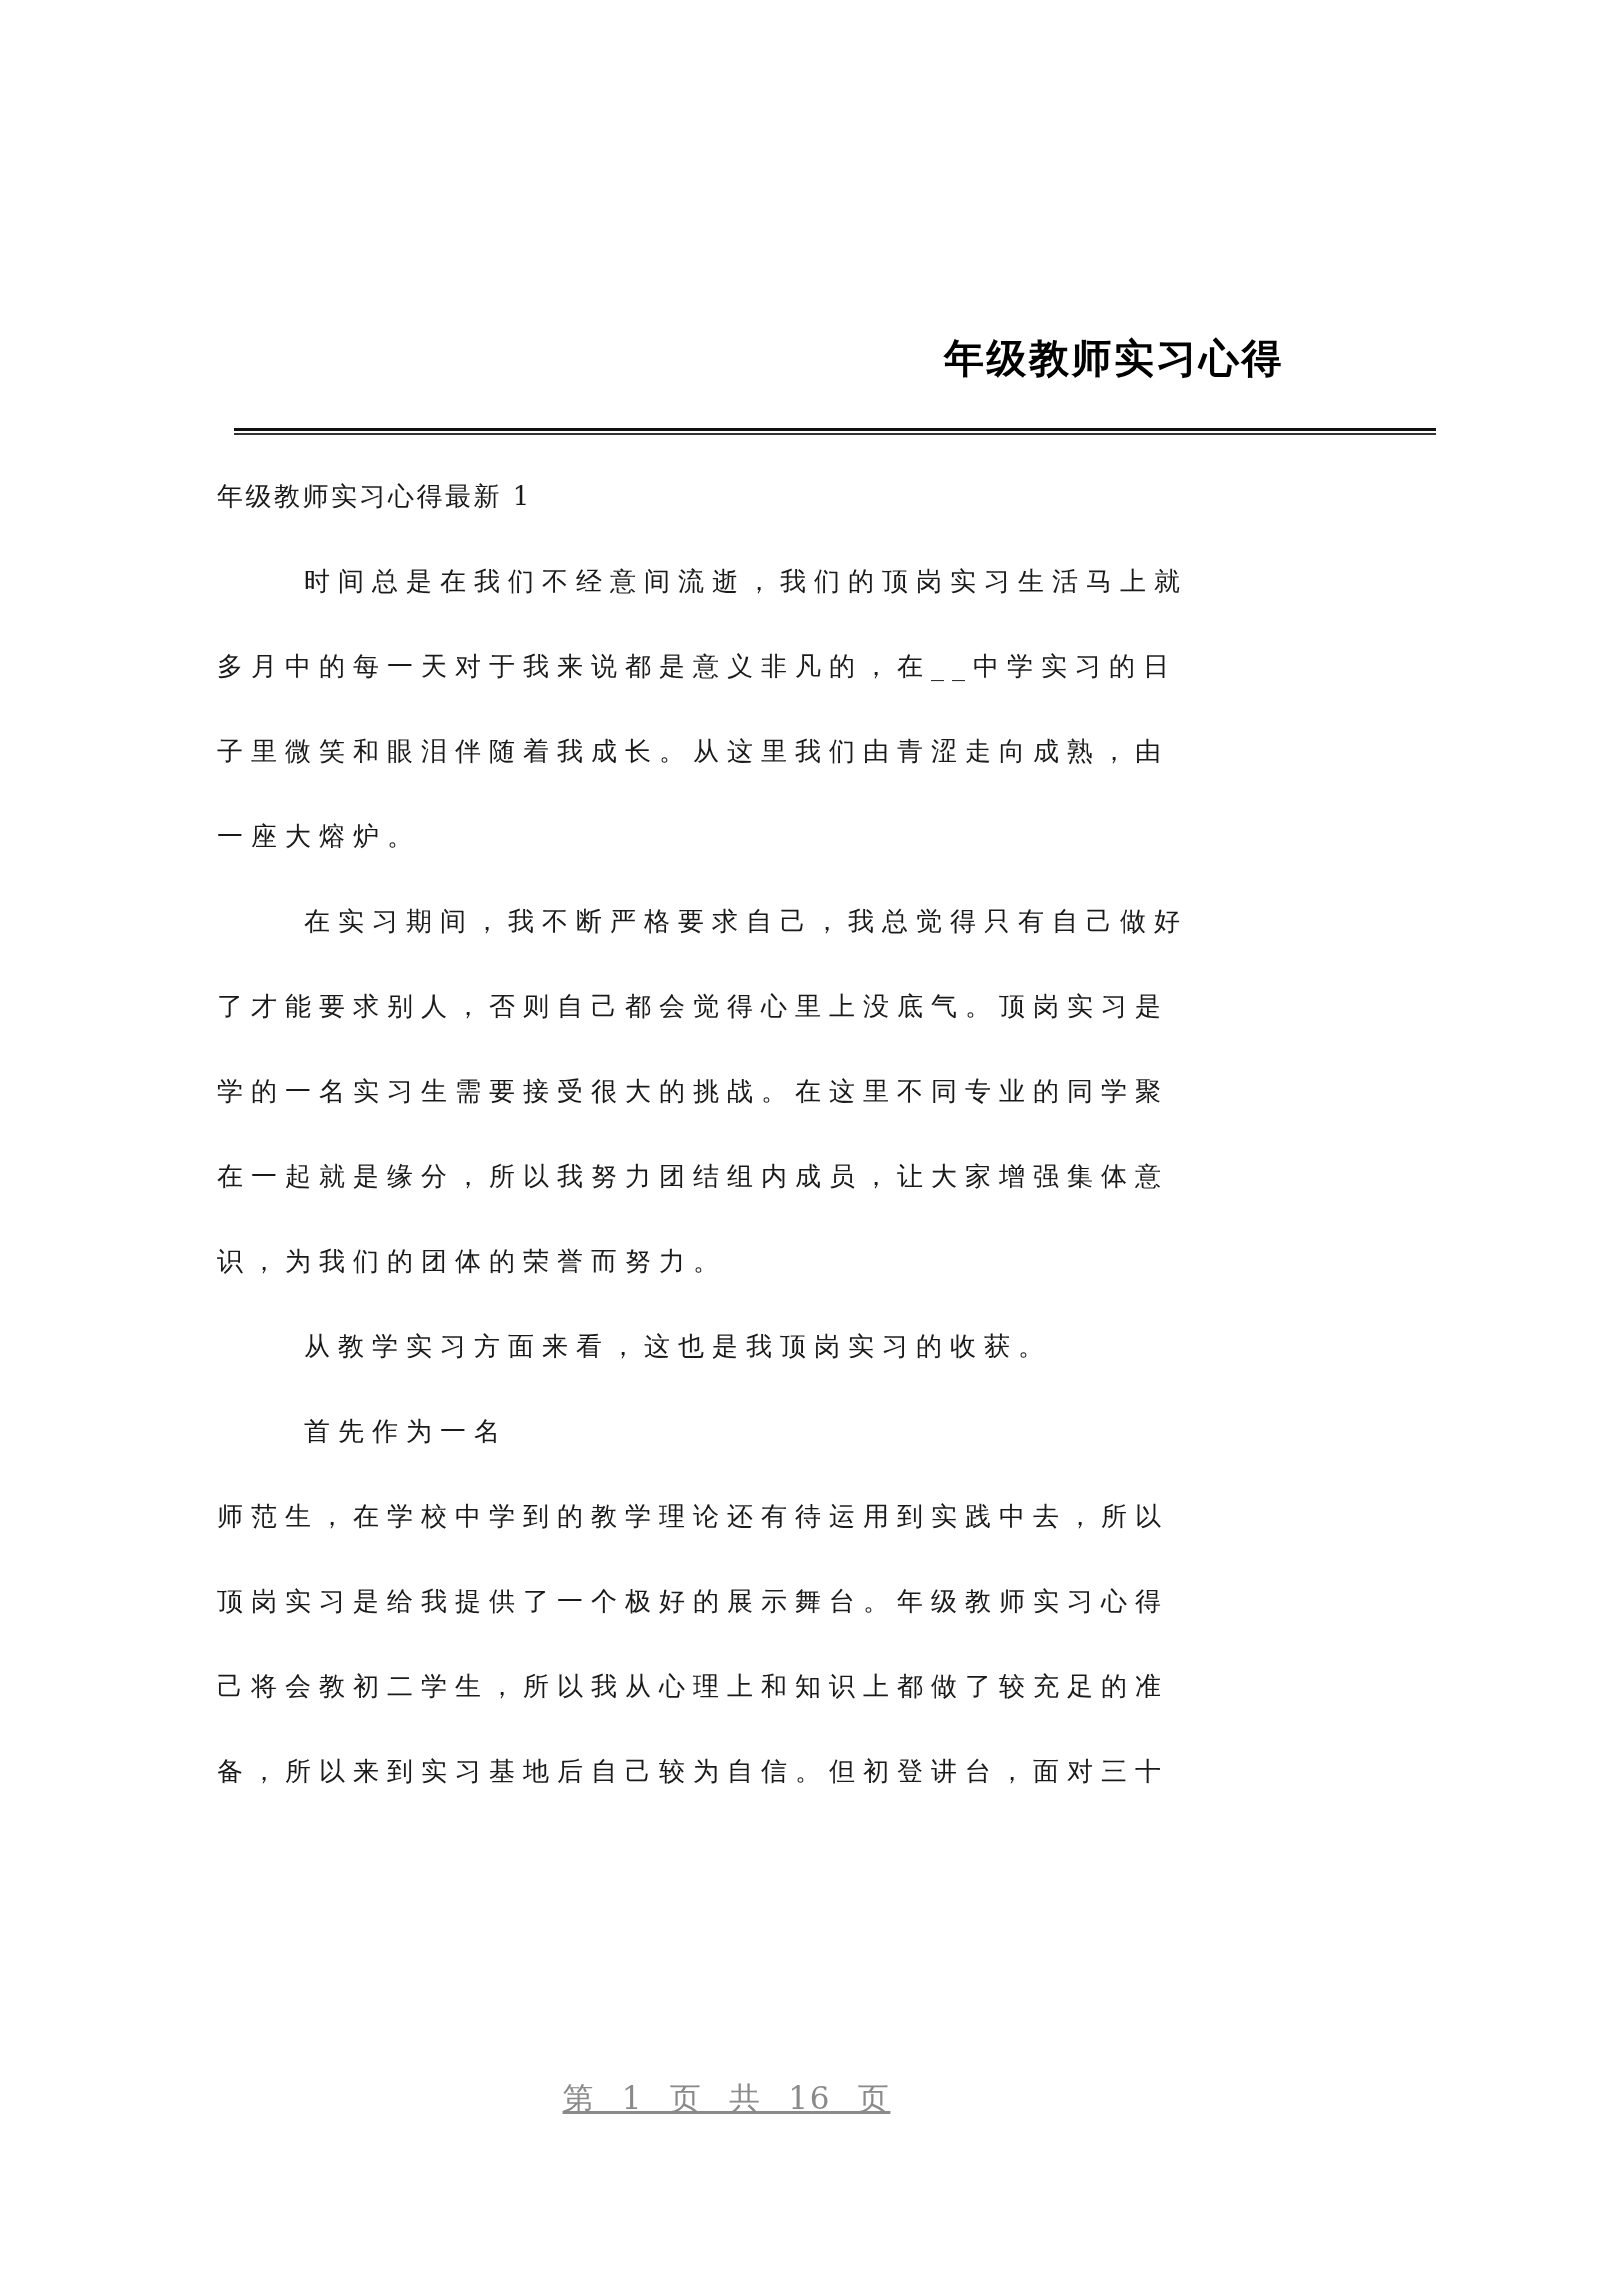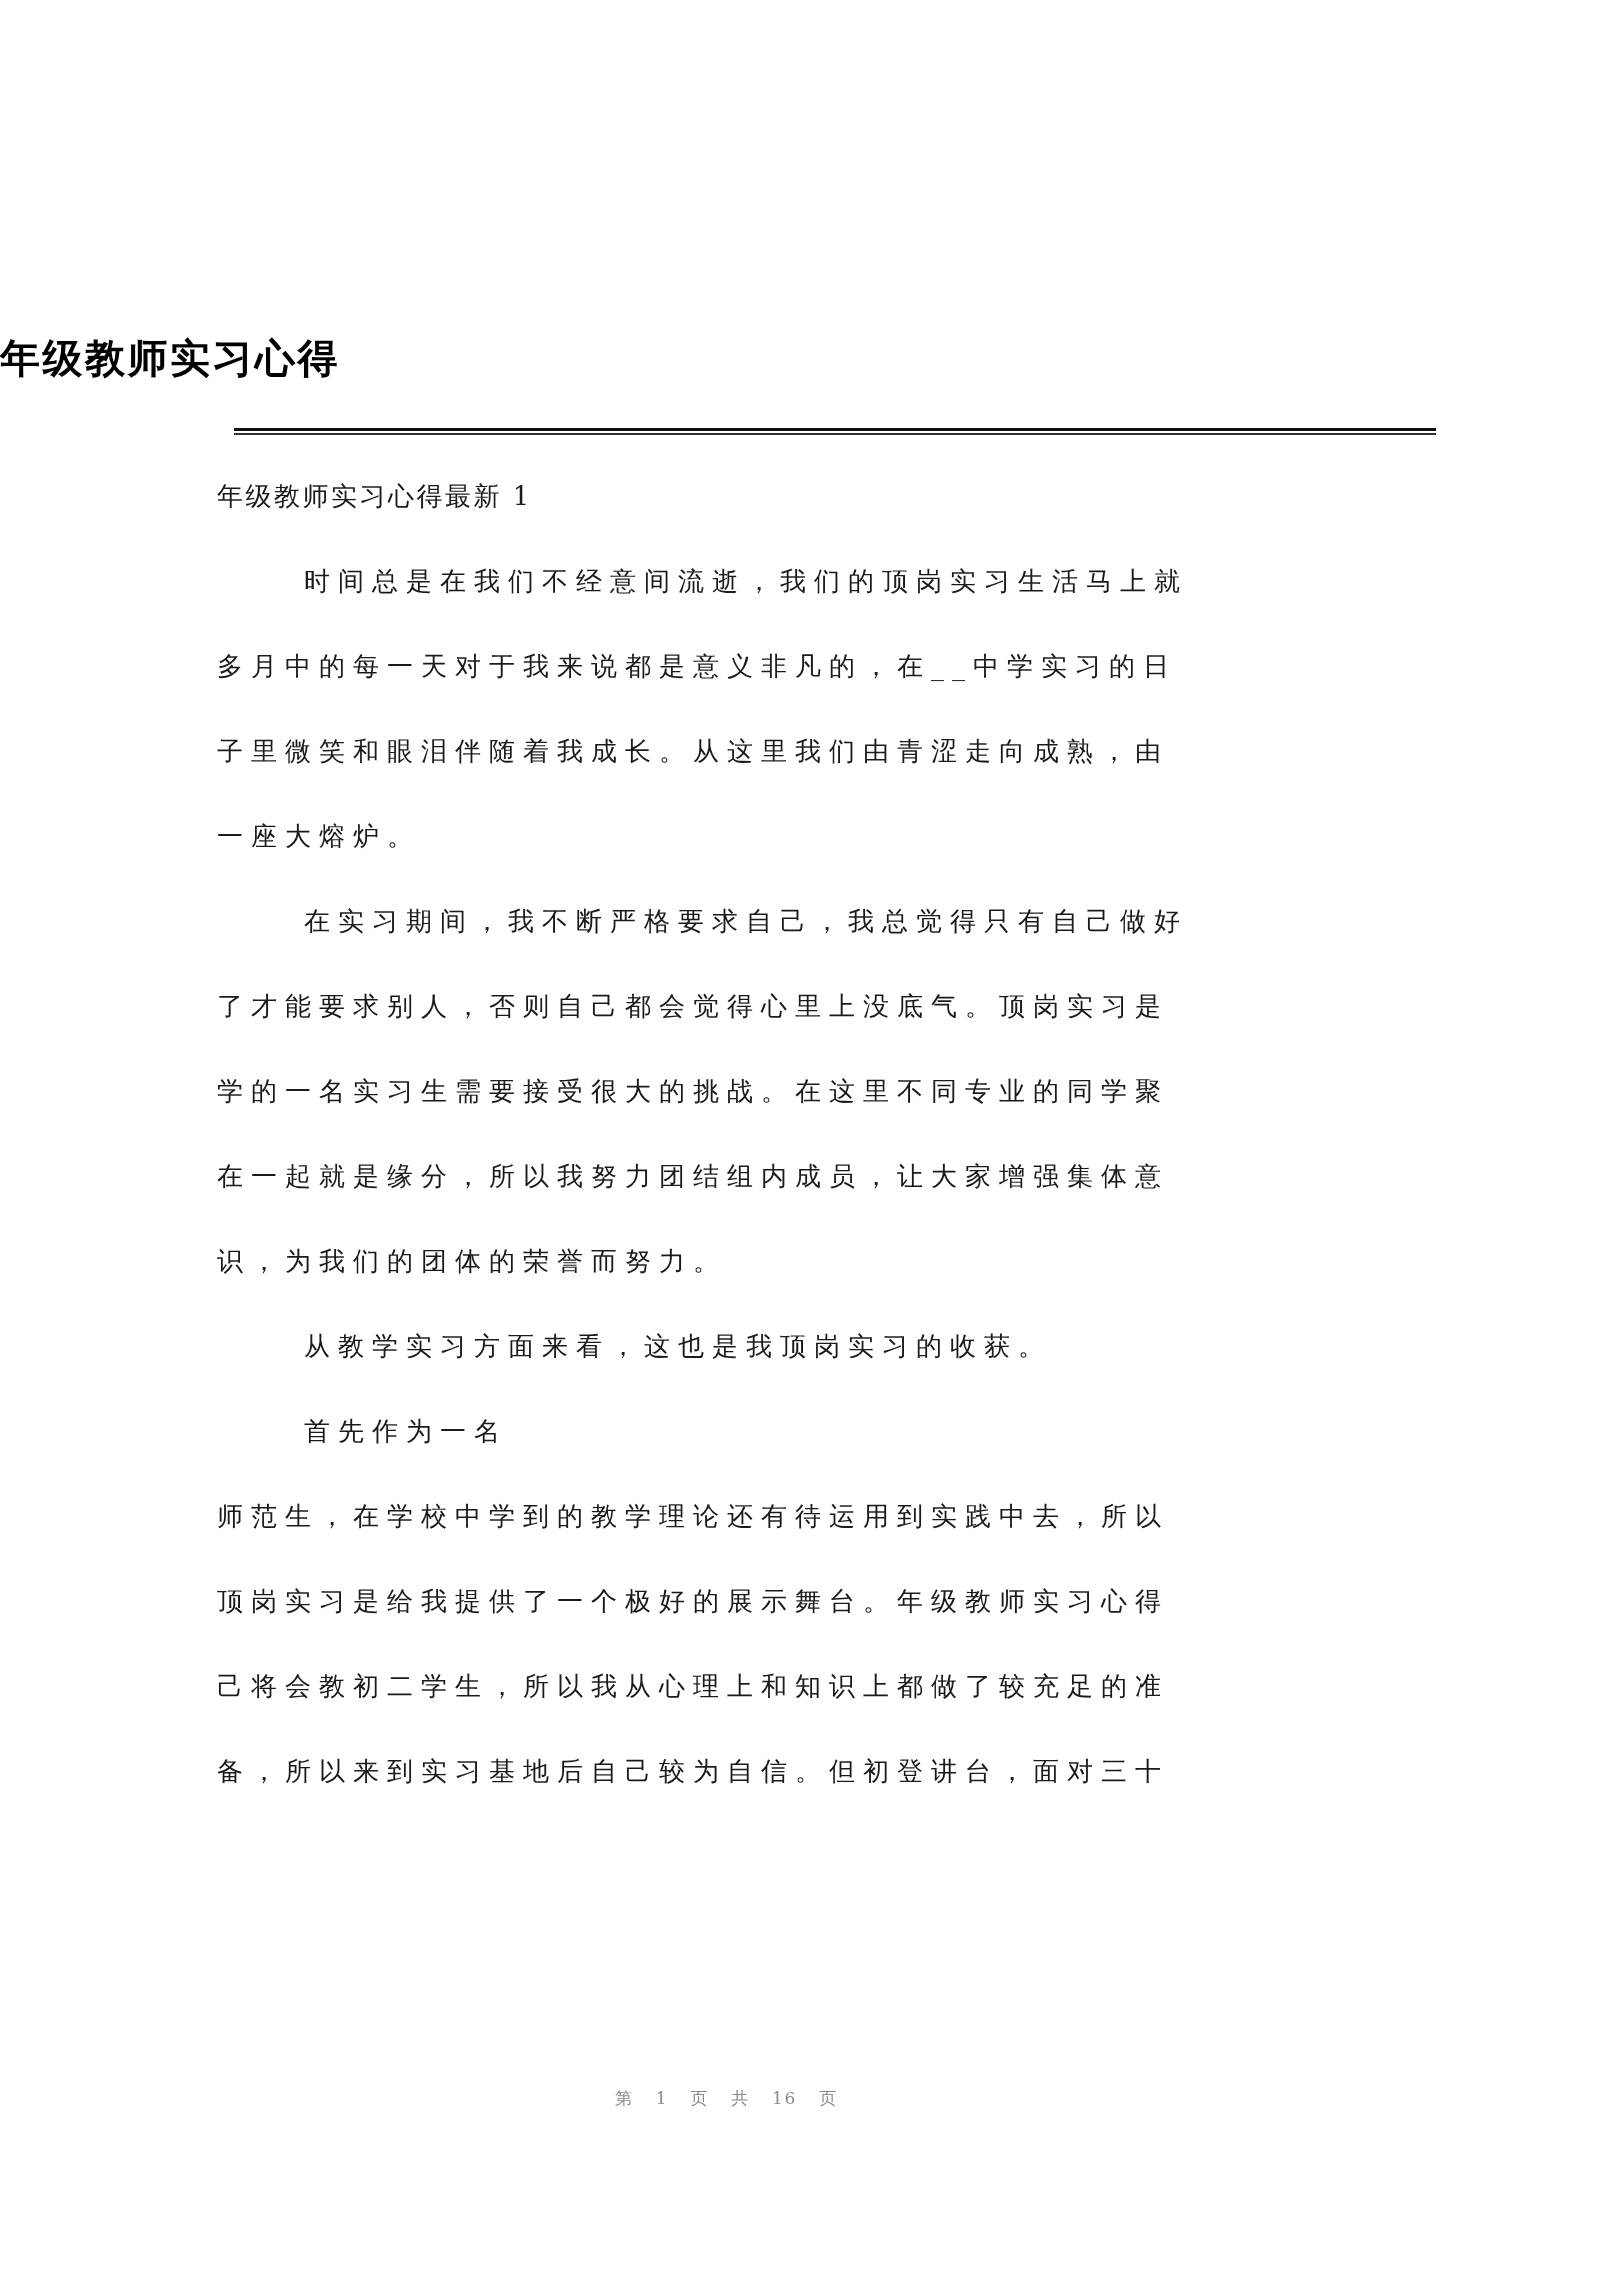--- a/index.html
+++ b/index.html
@@ -1,31 +1,31 @@
 <!DOCTYPE html>
 <html style="font-size:13.5px"><head>
 <meta charset="utf-8">
 <style>
   html, body { margin: 0; padding: 0; background: #ffffff; }
   body { width: 1616px; height: 2284px; position: relative; overflow: hidden;
          font-family: "DejaVu Serif", "Liberation Serif", serif; color: #1a1a1a; }
   .page { position: absolute; left: 0; top: 0; width: 1616px; height: 2284px; }
-  .doc-title { position: absolute; left: 0; width: 1284px; top: 333px; text-align: left;
+  .doc-title { position: absolute; left: 0; width: 1284px; top: 333px; text-align: right;
                font-family: "DejaVu Sans", "Liberation Sans", sans-serif; font-weight: bold;
                font-size: 40px; line-height: 51px; letter-spacing: 2.5px; color: #000; }
   .rule { position: absolute; left: 234px; width: 1202px; }
   .rule-thick { top: 428px; height: 3.4px; background: #111; }
   .rule-thin { top: 433px; height: 1.7px; background: #333; }
   .body-text { position: absolute; left: 217px; top: 471px; width: 1229px; }
   .line { height: 85px; font-size: 26px; line-height: 51px; white-space: nowrap;
           letter-spacing: 8px; color: #1a1a1a; }
   .line.indent { padding-left: 87px; }
   .line.heading { letter-spacing: 2.5px; }
   .footer { position: absolute; left: 0; width: 1453px; top: 2081px; text-align: center;
-            font-size: 17px; line-height: 34px; color: #8a8a8a; word-spacing: 15px; letter-spacing: 1.7px; }
+            font-size: 31px; line-height: 34px; color: #8a8a8a; word-spacing: 15px; letter-spacing: 1.7px; text-decoration: underline; }
 </style>
 </head>
 <body>
 
 <div class="page">
   <div class="doc-title">年级教师实习心得</div>
   <div class="rule rule-thick"></div>
   <div class="rule rule-thin"></div>
 
   <div class="body-text" id="body-text">

